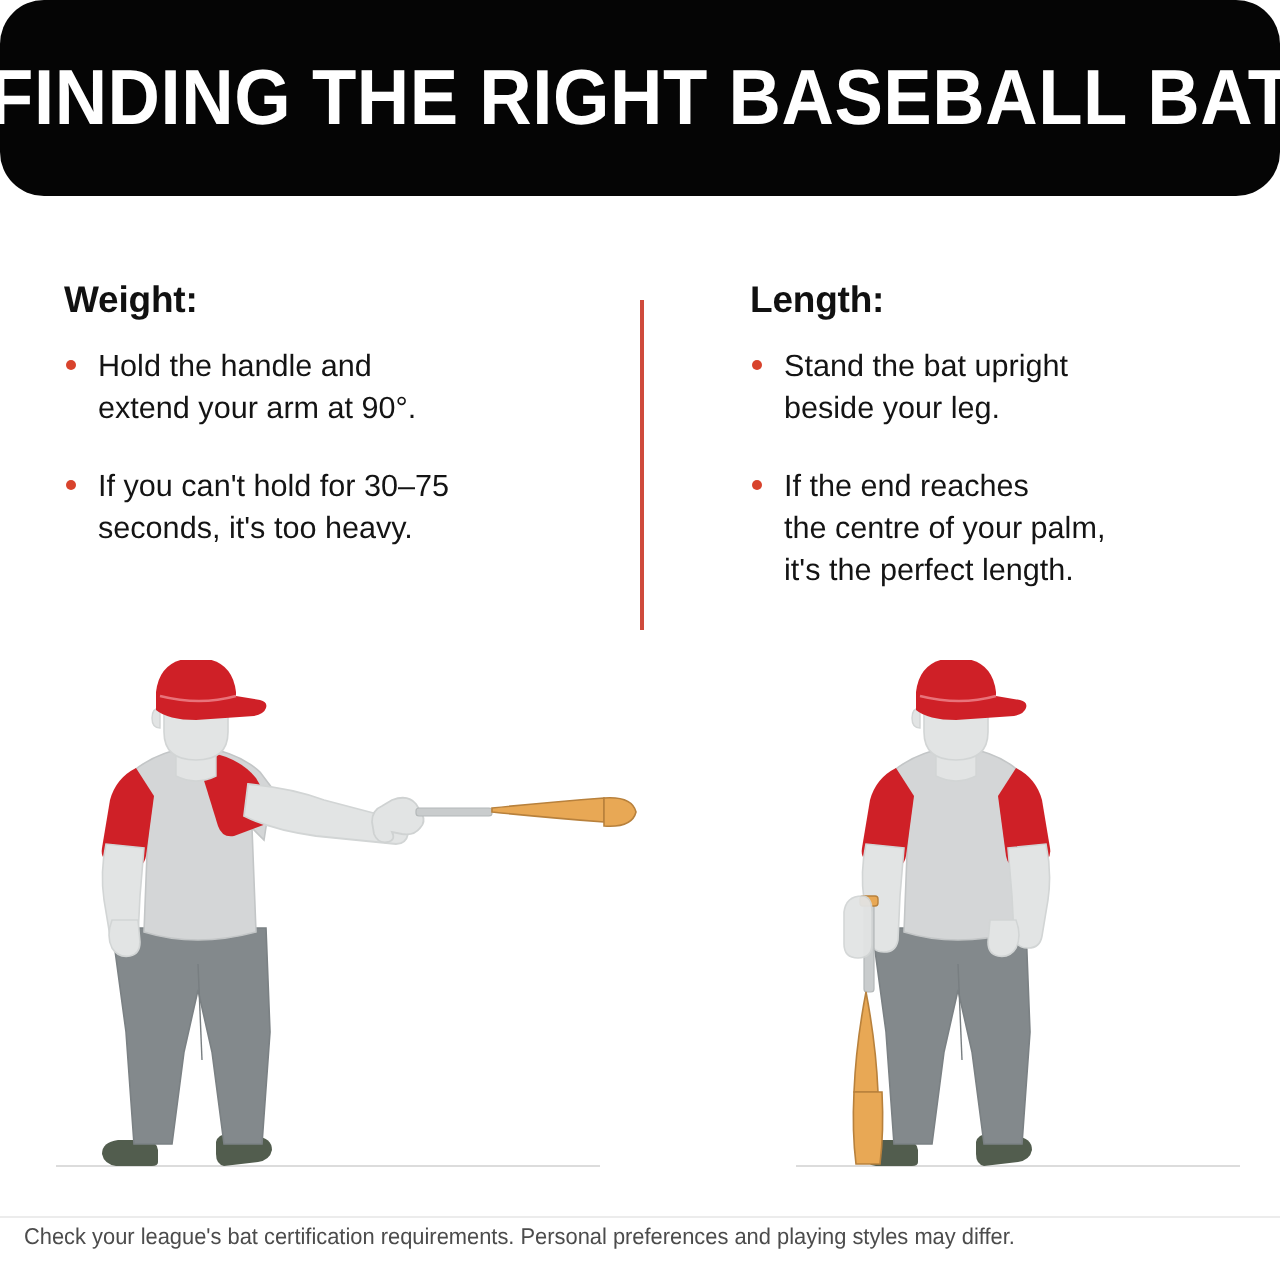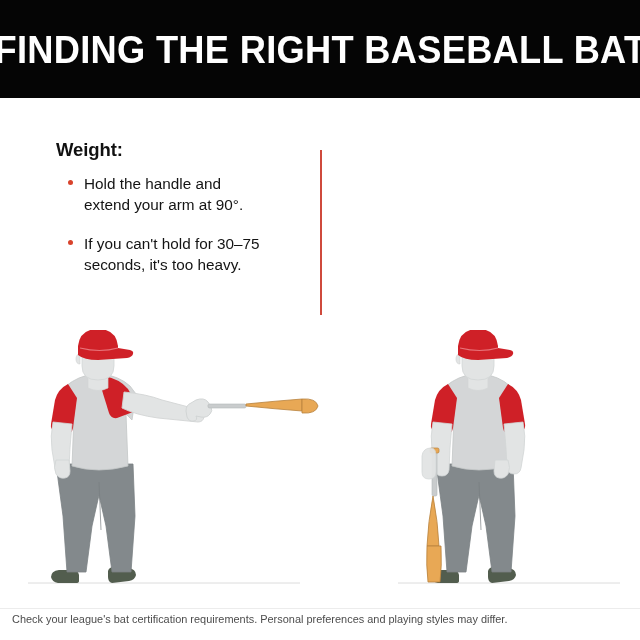--- a/index.html
+++ b/index.html
@@ -25,20 +25,21 @@
   .header-band {
     position: absolute;
     left: 0;
     top: 0;
     width: 640px;
     height: 98px;
     background: #050505;
     display: flex;
     align-items: center;
     justify-content: center;
+    border-radius: 22px;
   }
   .header-title {
     color: #ffffff;
     font-family: "Liberation Sans Narrow", "Liberation Sans", sans-serif;
     font-size: 39px;
     font-weight: 700;
     letter-spacing: 0.3px;
     transform: scaleX(0.93);
     transform-origin: center;
     white-space: nowrap;
@@ -51,35 +52,35 @@
     left: 0;
     top: 140;
     top: 140px;
     width: 640px;
     height: 190px;
   }
   .col {
     position: absolute;
     top: 0;
   }
-  .col-left  { left: 56px;  width: 250px; }
+  .col-left  { left: 32px;  width: 250px; }
   .col-right { left: 375px; width: 245px; }
 
   .col-heading {
     font-size: 18.5px;
     font-weight: 700;
     color: #111111;
     margin: 0 0 13px 0;
     line-height: 1.1;
     letter-spacing: -0.1px;
   }
 
   .bullet-list {
     list-style: none;
-    margin: 11px;
+    margin: 0;
     padding: 0;
   }
   .bullet-item {
     position: relative;
     padding-left: 17px;
     margin-bottom: 17px;
     font-size: 15.3px;
     line-height: 1.38;
     color: #141414;
   }
@@ -157,20 +158,36 @@
 extend your arm at 90°.</span>
         </li>
         <li class="bullet-item">
           <span class="bullet-dot"></span>
           <span class="bullet-text">If you can't hold for 30–75
 seconds, it's too heavy.</span>
         </li>
       </ul>
     </div>
 
+    <div class="col col-right">
+      <div class="col-heading">Length:</div>
+      <ul class="bullet-list">
+        <li class="bullet-item">
+          <span class="bullet-dot"></span>
+          <span class="bullet-text">Stand the bat upright
+beside your leg.</span>
+        </li>
+        <li class="bullet-item">
+          <span class="bullet-dot"></span>
+          <span class="bullet-text">If the end reaches
+the centre of your palm,
+it's the perfect length.</span>
+        </li>
+      </ul>
+    </div>
   </div>
 
   <div class="divider"></div>
 
   <div class="stage">
     <svg width="640" height="270" viewBox="0 0 640 270" xmlns="http://www.w3.org/2000/svg">
 
       <line x1="28" y1="253" x2="300" y2="253" stroke="#dcdcdc" stroke-width="1"></line>
       <line x1="398" y1="253" x2="620" y2="253" stroke="#dcdcdc" stroke-width="1"></line>
 

